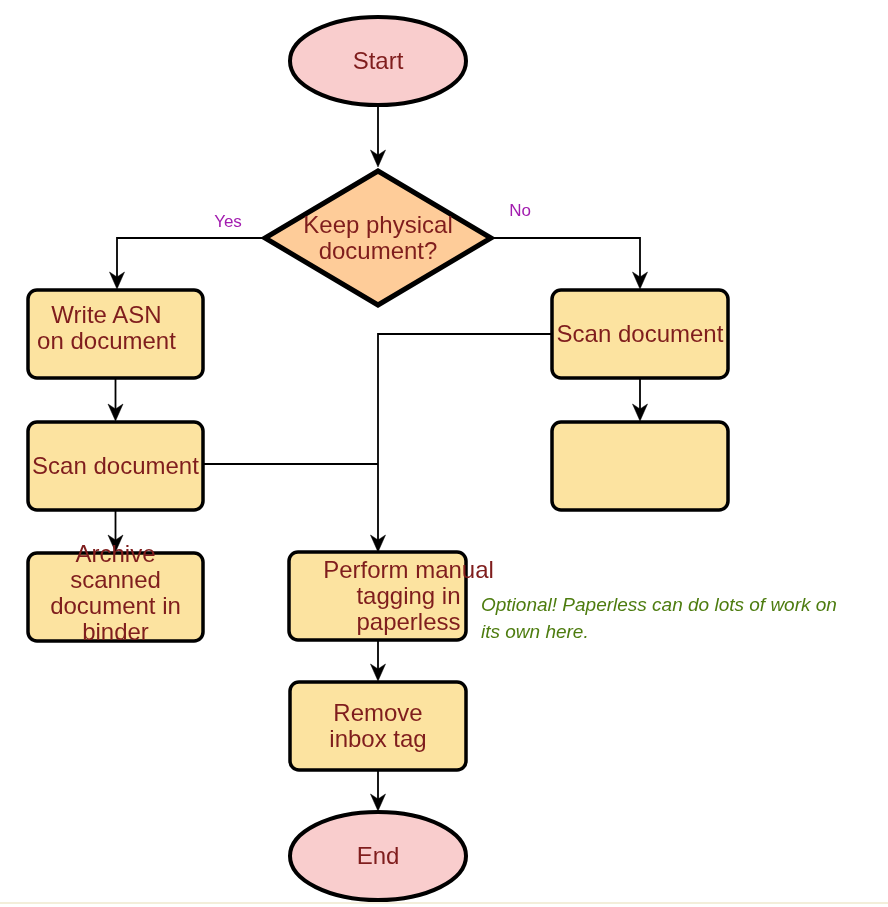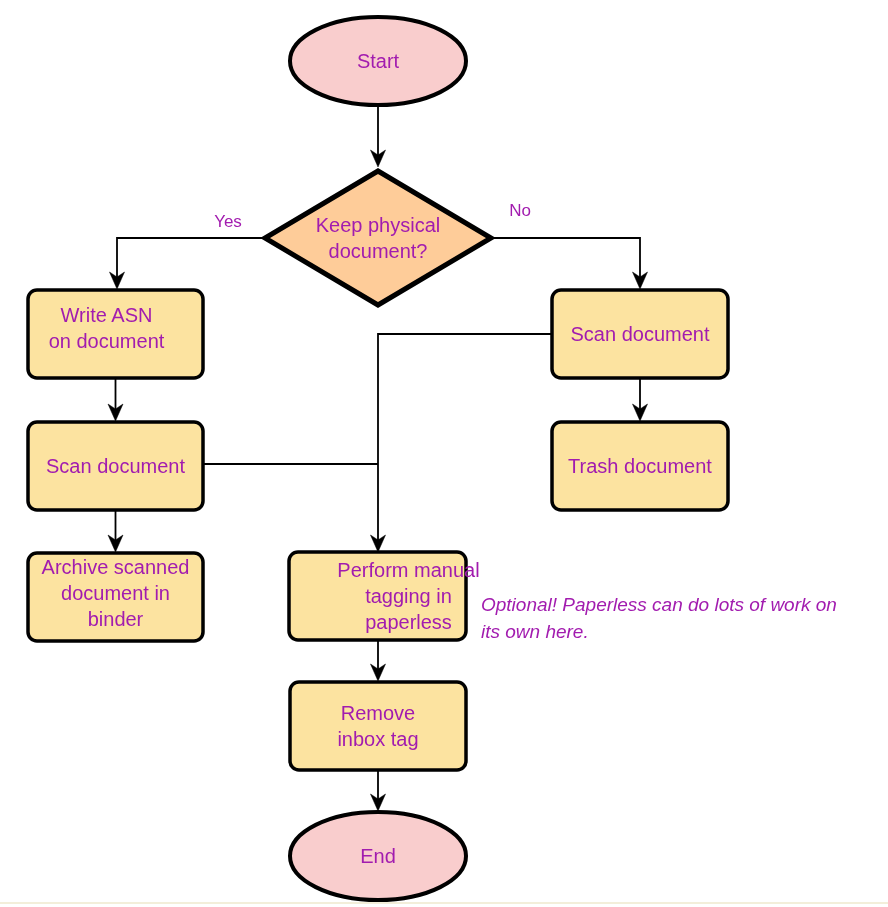--- a/index.html
+++ b/index.html
@@ -17,42 +17,42 @@
   .node-rect { stroke: #000000; stroke-width: 3.5px; }
   .terminal-ellipse { stroke: #000000; stroke-width: 4px; }
   .decision-poly { stroke: #000000; stroke-width: 5px; stroke-linejoin: miter; }
   .node-label {
     position: absolute;
     display: flex;
     align-items: center;
     justify-content: center;
     text-align: center;
     white-space: pre-line;
-    font-size: 20px;
+    font-size: 24px;
     line-height: 26px;
-    color: #a21caf;
+    color: #7f1d1d;
     pointer-events: none;
   }
   .edge-label {
     position: absolute;
     display: flex;
     align-items: center;
     justify-content: center;
     font-size: 17px;
     color: #a21caf;
   }
   .side-note {
     position: absolute;
     left: 481px;
     top: 591px;
     width: 404px;
     font-size: 19px;
     line-height: 27px;
     font-style: italic;
-    color: #a21caf;
+    color: #4d7c0f;
     white-space: pre-line;
     text-align: left;
   }
   .bottom-line {
     position: absolute;
     left: 0;
     top: 902px;
     width: 888px;
     height: 2px;
     background: #f3eeda;
@@ -124,21 +124,20 @@
 on document</div>
 
   <div class="node-label" style="left:28px; top:422px; width:175px; height:88px;">Scan document</div>
 
   <div class="node-label" style="left:28px; top:553px; width:175px; height:80px;">Archive scanned
 document in
 binder</div>
 
   <div class="node-label" style="left:552px; top:290px; width:176px; height:88px;">Scan document</div>
 
-  <div class="node-label" style="left:552px; top:422px; width:176px; height:88px;">Trash document</div>
 
   <div class="node-label" style="left:289px; top:552px; width:177px; height:88px;margin-left:31px;">Perform manual
 tagging in
 paperless</div>
 
   <div class="node-label" style="left:290px; top:812px; width:176px; height:88px;">End</div>
 
   <div class="node-label" style="left:290px; top:682px; width:176px; height:88px;">Remove
 inbox tag</div>
 

